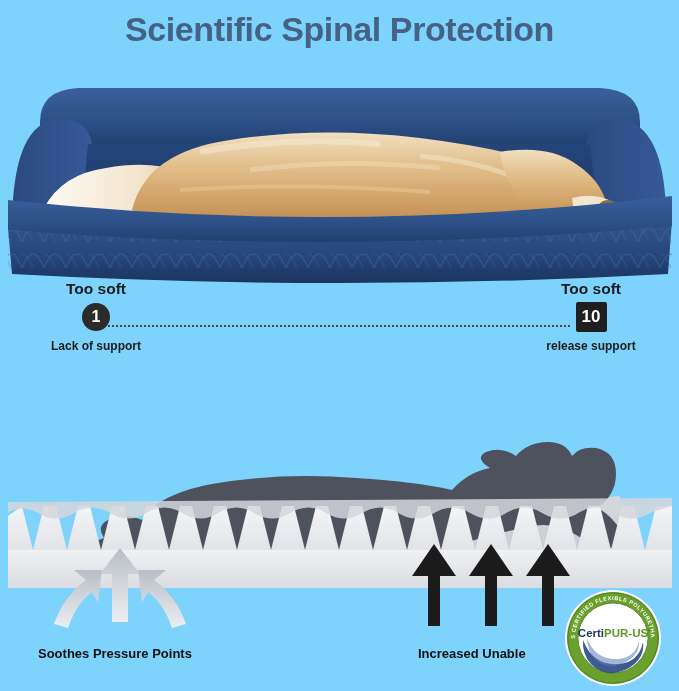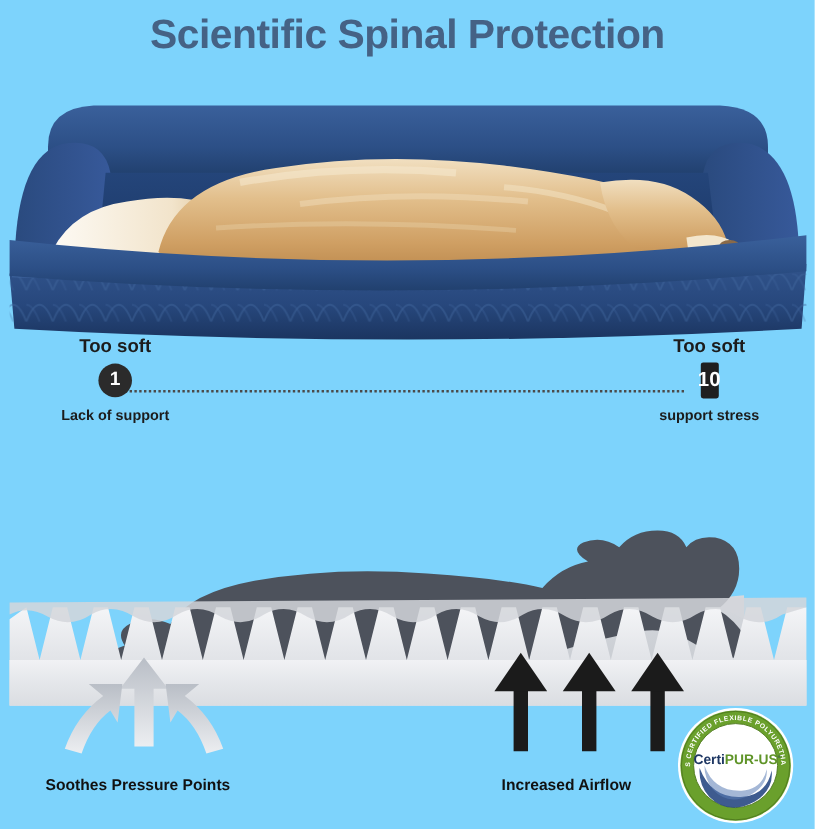--- a/index.html
+++ b/index.html
@@ -101,21 +101,21 @@
     background: #2b2b2b;
     font-size: 16px;
   }
   .marker-blue {
     width: 34px; height: 34px;
     border-radius: 6px;
     background: #4b6f9b;
     font-size: 17px;
   }
   .marker-dark {
-    width: 15px; height: 30px;
+    width: 31px; height: 30px;
     border-radius: 2px;
     background: #1f1f1f;
     font-size: 17px;
   }
 
   
   .stop-soft     { left: 6px;   top: 0px;  width: 180px; }
   .stop-moderate { left: 325px; top: 0px;  width: 190px; }
   .stop-hard     { left: 505px; top: 0px;  width: 172px; }
 
@@ -241,21 +241,21 @@
       <div class="stop-bottom">Lack of support</div>
     </div>
 
 
     <div class="scale-stop stop-hard">
       <div class="stop-top">Too soft</div>
       <div class="marker-row">
         <div class="marker marker-dark" style="background: rgb(31, 31, 31); color: rgb(255, 255, 255);">10</div>
       </div>
       <div class="stop-bottom">
-        <div>support stress</div>
+        <div>release support</div>
       </div>
     </div>
   </div>
 
   <div class="cutaway">
     <svg class="cutaway-svg" viewBox="0 0 679 232" preserveAspectRatio="none">
       <defs>
         <linearGradient id="foamG" x1="0" y1="0" x2="0" y2="1">
           <stop offset="0%" stop-color="#f4f5f7"></stop>
           <stop offset="45%" stop-color="#e4e6ea"></stop>
@@ -334,21 +334,21 @@
         <path d="M491,146 L513,178 L469,178 Z"></path>
 
         <path d="M542,160 L554,160 L554,228 L542,228 Z"></path>
         <path d="M548,146 L570,178 L526,178 Z"></path>
       </g>
     </svg>
   </div>
 
   <div class="caption caption-left">Soothes Pressure Points</div>
 
-  <div class="caption caption-right">Increased Airflow</div>
+  <div class="caption caption-right">Increased Unable</div>
 
   <div class="badge">
     <svg class="badge-svg" viewBox="0 0 100 100">
       <defs>
         <path id="arcTop" d="M 12,50 A 38,38 0 0 1 88,50"></path>
         <path id="arcBot" d="M 16,50 A 34,34 0 0 0 84,50"></path>
       </defs>
 
       <circle cx="50" cy="50" r="48" fill="#ffffff"></circle>
       <circle cx="50" cy="50" r="46" fill="#6aa02c"></circle>

